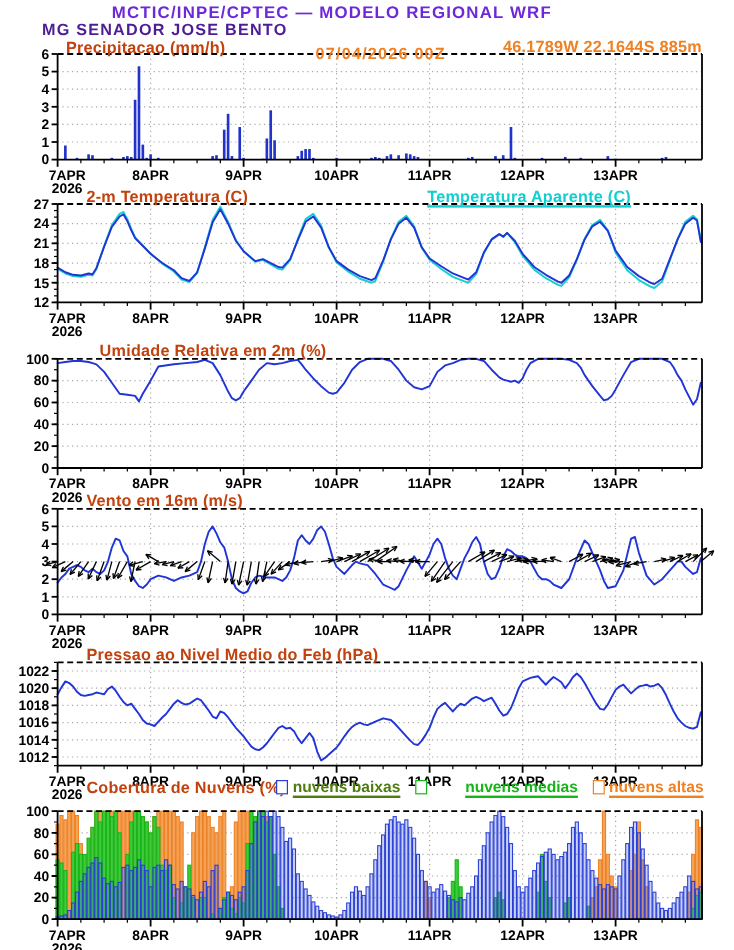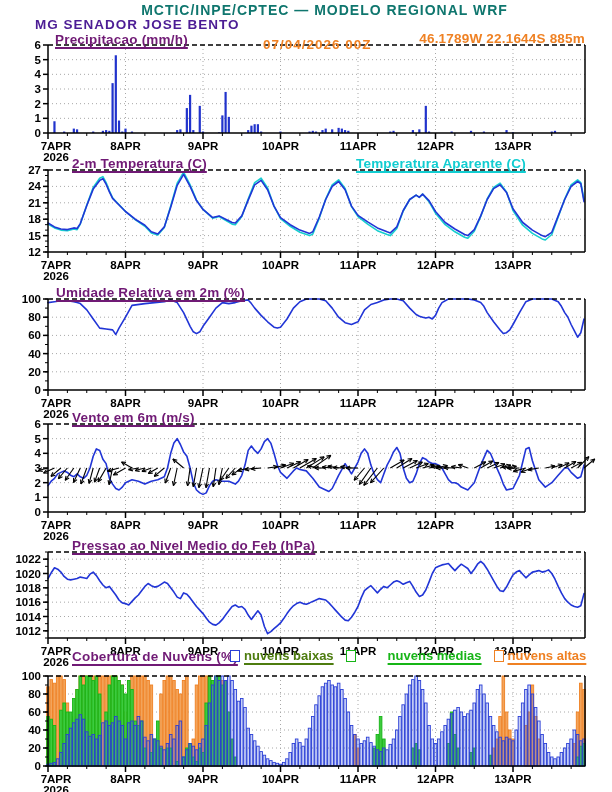--- a/index.html
+++ b/index.html
@@ -1,23 +1,23 @@
 <!DOCTYPE html>
 <html><head>
 <meta charset="utf-8">
 <style>
   html,body{margin:0;padding:0;background:#fff;}
   body{width:612px;height:792px;position:relative;font-family:"Liberation Sans",sans-serif;font-weight:bold;overflow:hidden;}
   #plot{position:absolute;left:0;top:0;}
   .ov{position:absolute;white-space:nowrap;}
-  .hdr{font-size:14px;letter-spacing:1px;color:#0f766e;width:553px;text-align:center;top:2px;left:0;padding-left:48px;}
+  .hdr{font-size:14px;letter-spacing:1px;color:#6d28d9;width:553px;text-align:center;top:2px;left:0;}
   .stn{font-size:13.5px;letter-spacing:1px;color:#4c1d95;top:17px;left:35px;}
   .dtm{font-size:13.5px;letter-spacing:1px;color:#ef8123;top:17px;left:263px;margin-top:20px;}
   .crd{font-size:13.5px;letter-spacing:.2px;color:#ef8123;top:31px;right:27px;}
-  .ptitle{font-size:13.5px;letter-spacing:.2px;color:#701a75;text-decoration:underline;text-decoration-thickness:1.5px;text-underline-offset:3px;}
+  .ptitle{font-size:13.5px;letter-spacing:.2px;color:#c2410c;text-decoration-thickness:1.5px;text-underline-offset:3px;}
   .cyleg{font-size:13.5px;letter-spacing:.2px;color:#12cdd1;text-decoration:underline;text-decoration-thickness:1.5px;text-underline-offset:3px;}
   .cleg{display:flex;align-items:center;gap:4px;font-size:13px;}
   .cleg .lbl{text-decoration:underline;text-decoration-thickness:1.5px;text-underline-offset:3px;}
   .sw{display:inline-block;width:8px;height:10px;background:#fff;border:1.6px solid;}
   .c-blue{color:#4d7c0f;border-color:#2b3fd6;}
   .c-green{color:#17b517;border-color:#17b517;margin-left:28px;}
   .c-orange{color:#ef8123;border-color:#ef8123;}
   svg text{font-family:"Liberation Sans",sans-serif;font-weight:bold;font-size:11.5px;fill:#000;}
 </style>
 </head>
@@ -1089,22 +1089,22 @@
   </svg>
 
 <div class="ov hdr">MCTIC/INPE/CPTEC — MODELO REGIONAL WRF</div>
 <div class="ov stn">MG SENADOR JOSE BENTO</div>
 <div class="ov dtm">07/04/2026 00Z</div>
 <div class="ov crd">46.1789W 22.1644S 885m</div>
 
 <div class="ov ptitle" style="left:55px;top:32px;">Precipitacao (mm/h)</div>
 <div class="ov ptitle" style="left:72px;top:156px;">2-m Temperatura (C)</div>
 <div class="ov cyleg" style="left:356px;top:156px;">Temperatura Aparente (C)</div>
-<div class="ov ptitle" style="left:56px;top:285px;">Umidade Relativa em 2m (%)</div>
-<div class="ov ptitle" style="left:72px;top:410px;">Vento em 6m (m/s)</div>
+<div class="ov ptitle" style="left:83px;top:285px;">Umidade Relativa em 2m (%)</div>
+<div class="ov ptitle" style="left:72px;top:410px;">Vento em 16m (m/s)</div>
 <div class="ov ptitle" style="left:72px;top:538px;">Pressao ao Nivel Medio do Feb (hPa)</div>
 <div class="ov ptitle" style="left:72px;top:649px;">Cobertura de Nuvens (%)</div>
 
 <div class="ov cleg" style="left:230px;top:648px;">
   <span class="sw c-blue"></span>
   <span class="lbl c-blue">nuvens baixas</span>
   <span class="sw c-green" style="margin-left:8px;"></span>
   <span class="lbl c-green">nuvens medias</span>
   <span class="sw c-orange" style="margin-left:8px;"></span>
   <span class="lbl c-orange">nuvens altas</span>

